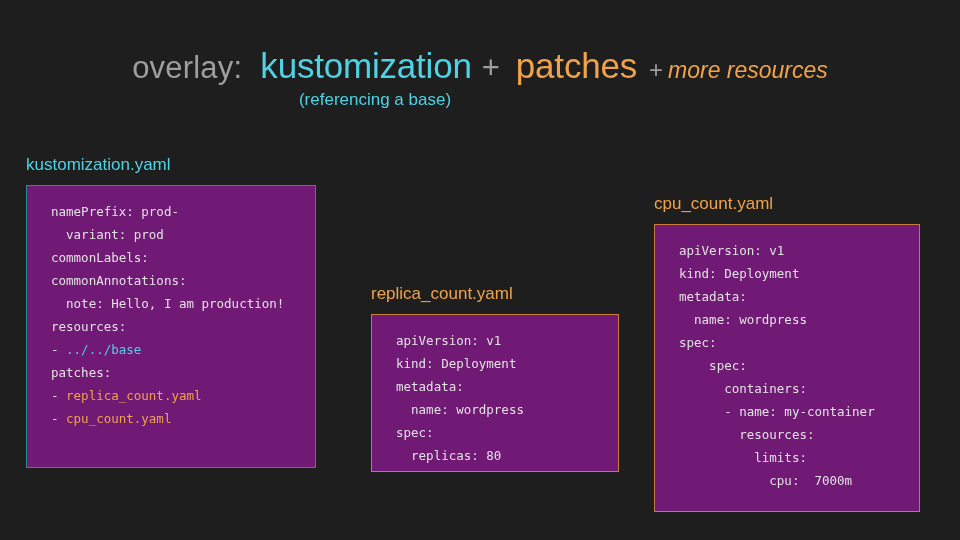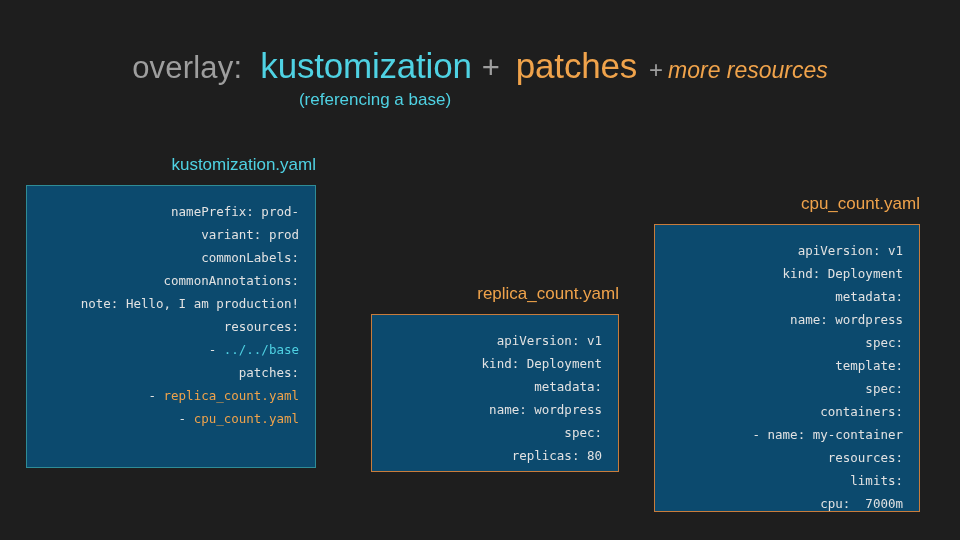--- a/index.html
+++ b/index.html
@@ -75,32 +75,32 @@
     text-align: center;
   }
   .subheading .sub-text {
     font-size: 17px;
     color: #4fd2e3;
     position: relative;
     left: -105px;
   }
 
   
-  .card { position: absolute; text-align: right; }
+  .card { position: absolute; }
   .card-label {
     font-size: 17px;
     line-height: 1;
     margin-bottom: 12px;
     white-space: nowrap;
   }
   .card-label.cyan  { color: #4fd2e3; }
   .card-label.amber { color: #f0a34b; }
 
   .code-box {
-    background: #0c4a6e;
+    background: #701a75;
     border: 1px solid #2f8c96;
     box-sizing: border-box;
     padding: 14px 16px 14px 24px;
   }
   .code-box.amber-border { border-color: #c87c3c; }
 
   .code-line {
     font-family: "DejaVu Sans Mono", "Liberation Mono", monospace;
     font-size: 12.5px;
     line-height: 23px;
@@ -162,21 +162,20 @@
   </div>
 
   <div class="card" id="card-cpu">
     <div class="card-label amber">cpu_count.yaml</div>
     <div class="code-box amber-border">
         <div class="code-line"><span>apiVersion: v1</span></div>
         <div class="code-line"><span>kind: Deployment</span></div>
         <div class="code-line"><span>metadata:</span></div>
         <div class="code-line"><span>  name: wordpress</span></div>
         <div class="code-line"><span>spec:</span></div>
-        <div class="code-line"><span>  template:</span></div>
         <div class="code-line"><span>    spec:</span></div>
         <div class="code-line"><span>      containers:</span></div>
         <div class="code-line"><span>      - name: my-container</span></div>
         <div class="code-line"><span>        resources:</span></div>
         <div class="code-line"><span>          limits:</span></div>
         <div class="code-line"><span>            cpu:  7000m</span></div>
       </div>
   </div>
 
 </div>

